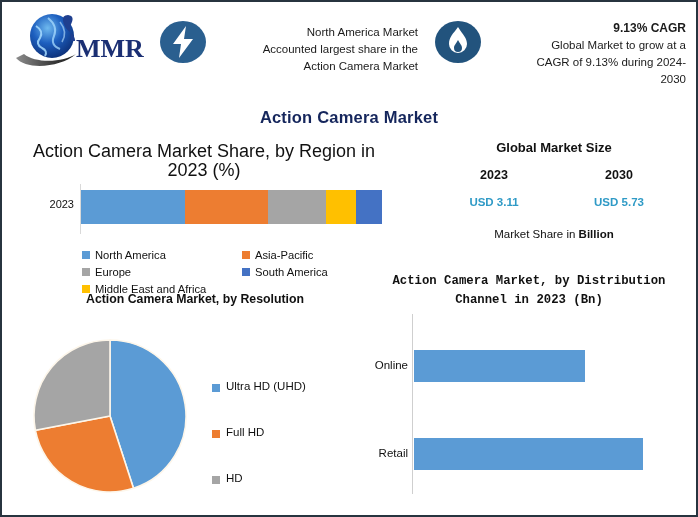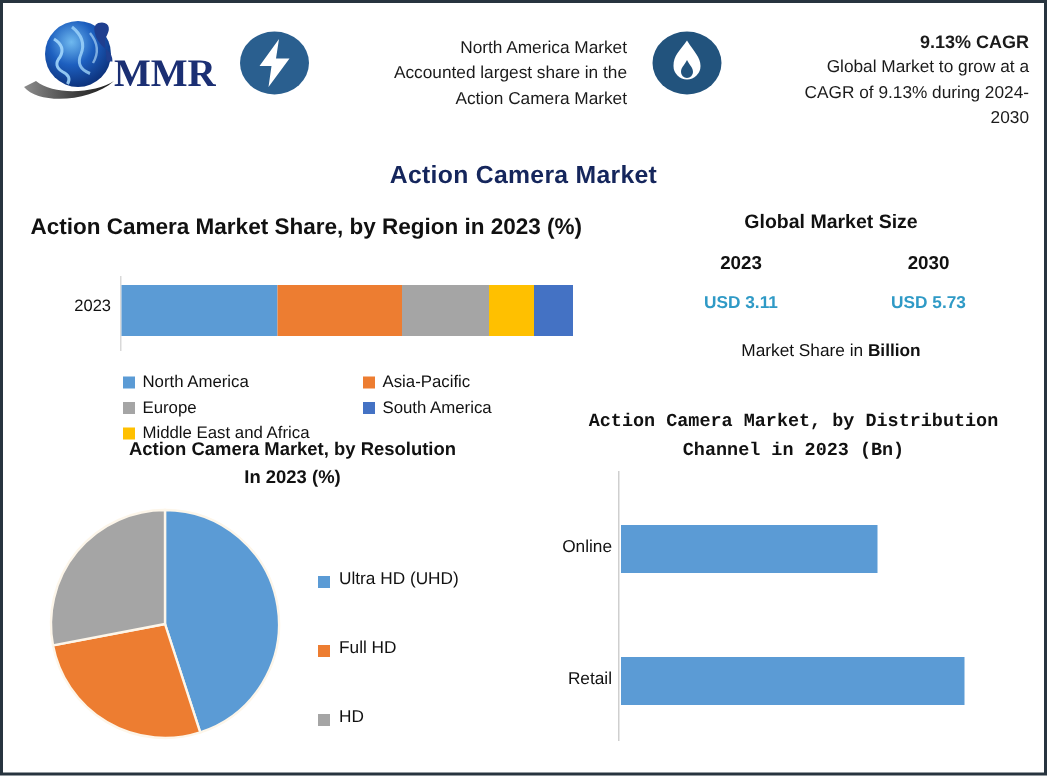--- a/index.html
+++ b/index.html
@@ -45,21 +45,21 @@
     text-align:center;
     font-size:16.5px;font-weight:bold;
     color:#15265c;
     letter-spacing:.2px;
   }
 
   
   #region-block{position:absolute;left:8px;top:140px;width:400px;height:150px;}
   #region-title{
     position:absolute;left:10px;top:0;width:368px;
-    text-align:right;font-weight:bold;font-size:15px;line-height:19px;color:#111;
+    text-align:center;font-weight:normal;font-size:18px;line-height:19px;color:#111;
   }
   #region-axis{
     position:absolute;left:70px;top:42px;width:1px;height:50px;background:#d9d9d9;
   }
   #region-axis-label{
     position:absolute;left:8px;top:56px;width:56px;text-align:right;
     font-size:11px;color:#111;
   }
   #region-bar{
     position:absolute;left:71px;top:48px;height:34px;width:301px;
@@ -233,21 +233,20 @@
     <div id="gms-year-2023" class="gms-year">2023</div>
     <div id="gms-year-2030" class="gms-year">2030</div>
     <div id="gms-val-2023" class="gms-val">USD 3.11</div>
     <div id="gms-val-2030" class="gms-val">USD 5.73</div>
     <div id="gms-foot"><span>Market Share in </span><b>Billion</b></div>
   </div>
 
   <div id="pie-block">
     <div id="pie-title">
       <div>Action Camera Market, by Resolution</div>
-      <div>In 2023 (%)</div>
     </div>
     <div id="pie-wrap">
       <svg id="pie-svg" width="160" height="160" viewBox="0 0 160 160">
           <path d="M80,78 L80,2 A76,76 0 0,1 103.48529157249601,150.28029523843168 Z" fill="#5b9bd5" stroke="#fdf6ea" stroke-width="1.6"></path>
           <path d="M80,78 L103.48529157249601,150.28029523843168 A76,76 0 0,1 5.346168944619663,92.24097990851507 Z" fill="#ed7d31" stroke="#fdf6ea" stroke-width="1.6"></path>
           <path d="M80,78 L5.346168944619663,92.24097990851507 A76,76 0 0,1 79.99999999999999,2 Z" fill="#a5a5a5" stroke="#fdf6ea" stroke-width="1.6"></path>
         </svg>
     </div>
     <div id="pie-legend">
         <div class="li">

